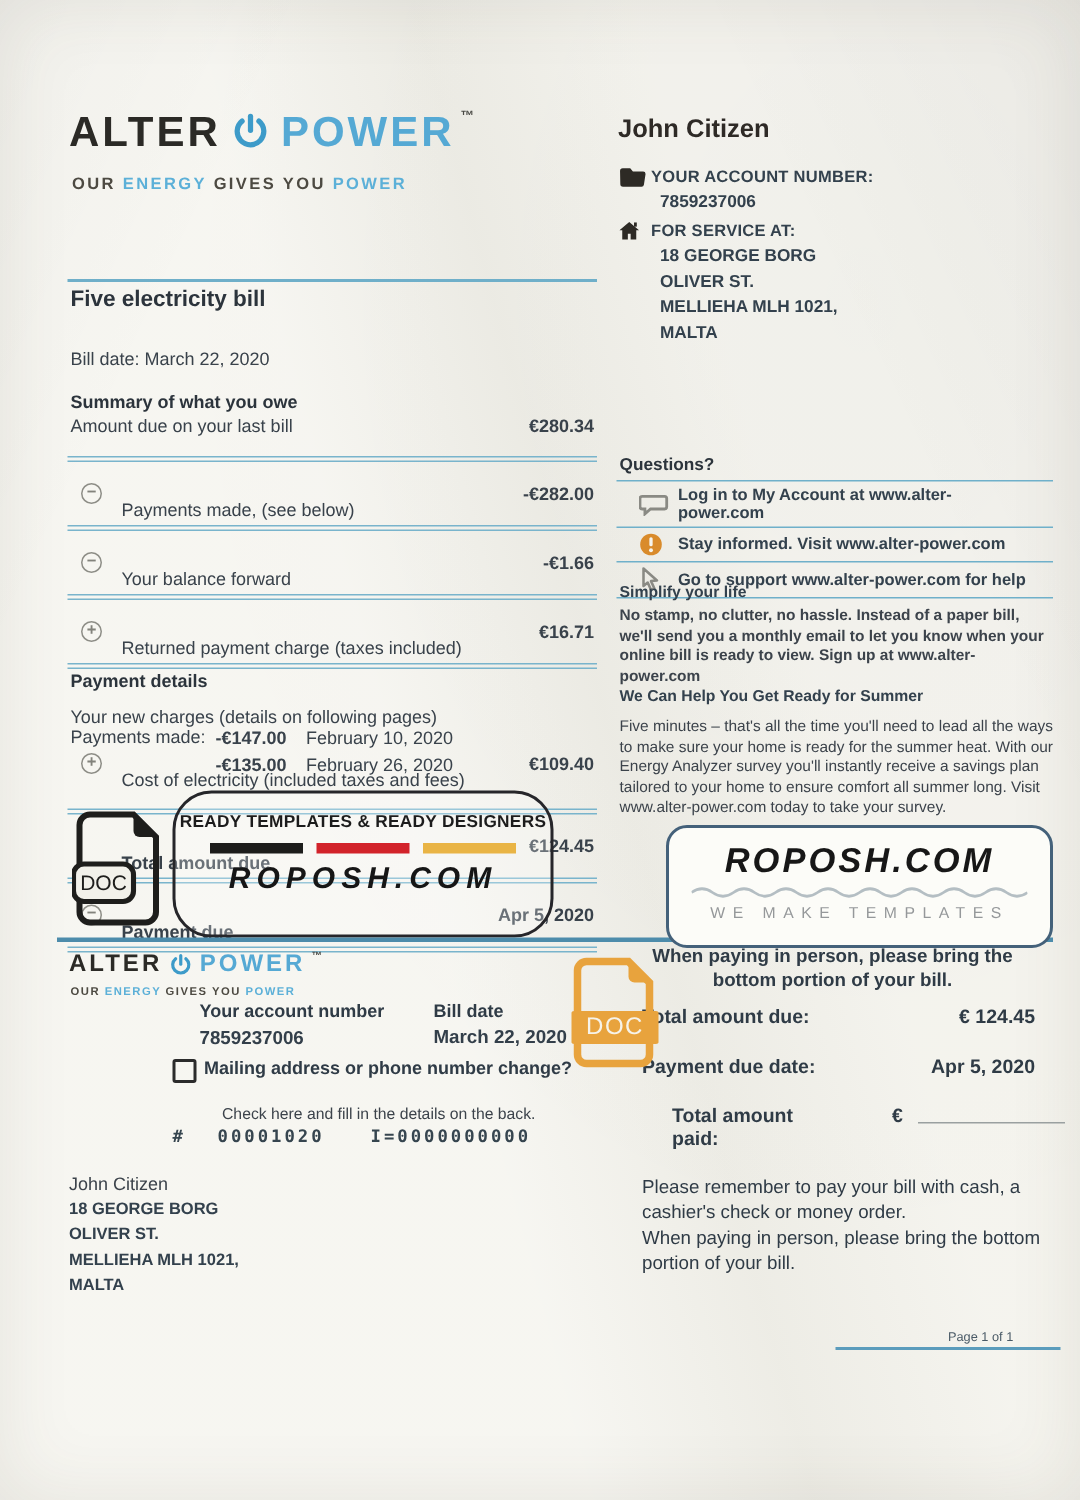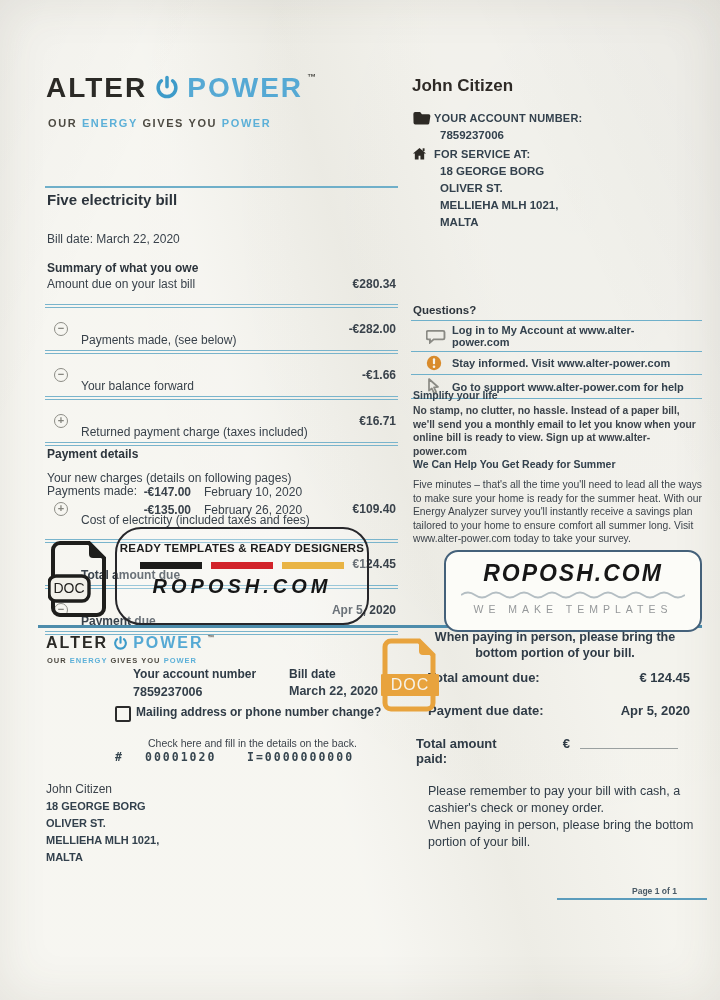--- a/index.html
+++ b/index.html
@@ -83,21 +83,21 @@
   .chk-label{font-size:12px;font-weight:bold;color:#2f3b46;}
   .chk-sub{font-size:10.5px;color:#3c434b;}
   .code{font-family:"DejaVu Sans Mono", monospace;font-size:11.5px;letter-spacing:2px;color:#36454f;font-weight:bold;}
   .addr div{font-size:11px;font-weight:bold;color:#33414d;line-height:17px;}
   .addr .name{font-weight:normal;font-size:12px;color:#3c434b;}
   .note-center{font-size:12.5px;font-weight:bold;color:#2f3b46;text-align:center;line-height:16px;}
   .pay-row{display:flex;font-size:13px;font-weight:bold;color:#2f3b46;}
   .pay-row .pv{margin-left:auto;}
   .fill-line{display:inline-block;width:108px;border-bottom:1.6px solid #9aa0a0;height:12px;margin-left:10px;}
   .pay-para{font-size:12.5px;font-weight:normal;color:#2f3b46;line-height:17px;}
-  .page-num{font-size:8.5px;font-weight:bold;color:#4a5a66;}
+  .page-num{font-size:8.5px;font-weight:normal;color:#4a5a66;}
   .page-rule{height:2px;background:#5b9cbc;}
   svg{display:block;}
 </style>
 </head>
 <body>
 
 <div id="page">
 
   <div class="abs logo logo-main" style="left:46px;top:72px;">
     <span class="alter">ALTER</span>
@@ -327,21 +327,21 @@
   <div class="abs note-center" style="left:425px;top:629px;width:260px;">When paying in person, please bring the bottom portion of your bill.</div>
 
   <div class="abs pay-row" style="left:428px;top:670px;width:262px;">
     <span>Total amount due:</span>
     <span class="pv">€ 124.45</span>
   </div>
   <div class="abs pay-row" style="left:428px;top:703px;width:262px;">
     <span>Payment due date:</span>
     <span class="pv">Apr 5, 2020</span>
   </div>
-  <div class="abs pay-row" style="left:416px;top:736px;width:262px;">
+  <div class="abs pay-row" style="left:448px;top:736px;width:262px;">
     <span>Total amount paid:</span>
     <span style="margin-left:42px;">€</span>
     <span class="fill-line"></span>
   </div>
 
   <div class="abs pay-para" style="left:428px;top:783px;width:276px;">
     <div>Please remember to pay your bill with cash, a cashier's check or money order.</div>
     <div>When paying in person, please bring the bottom portion of your bill.</div>
   </div>
 

